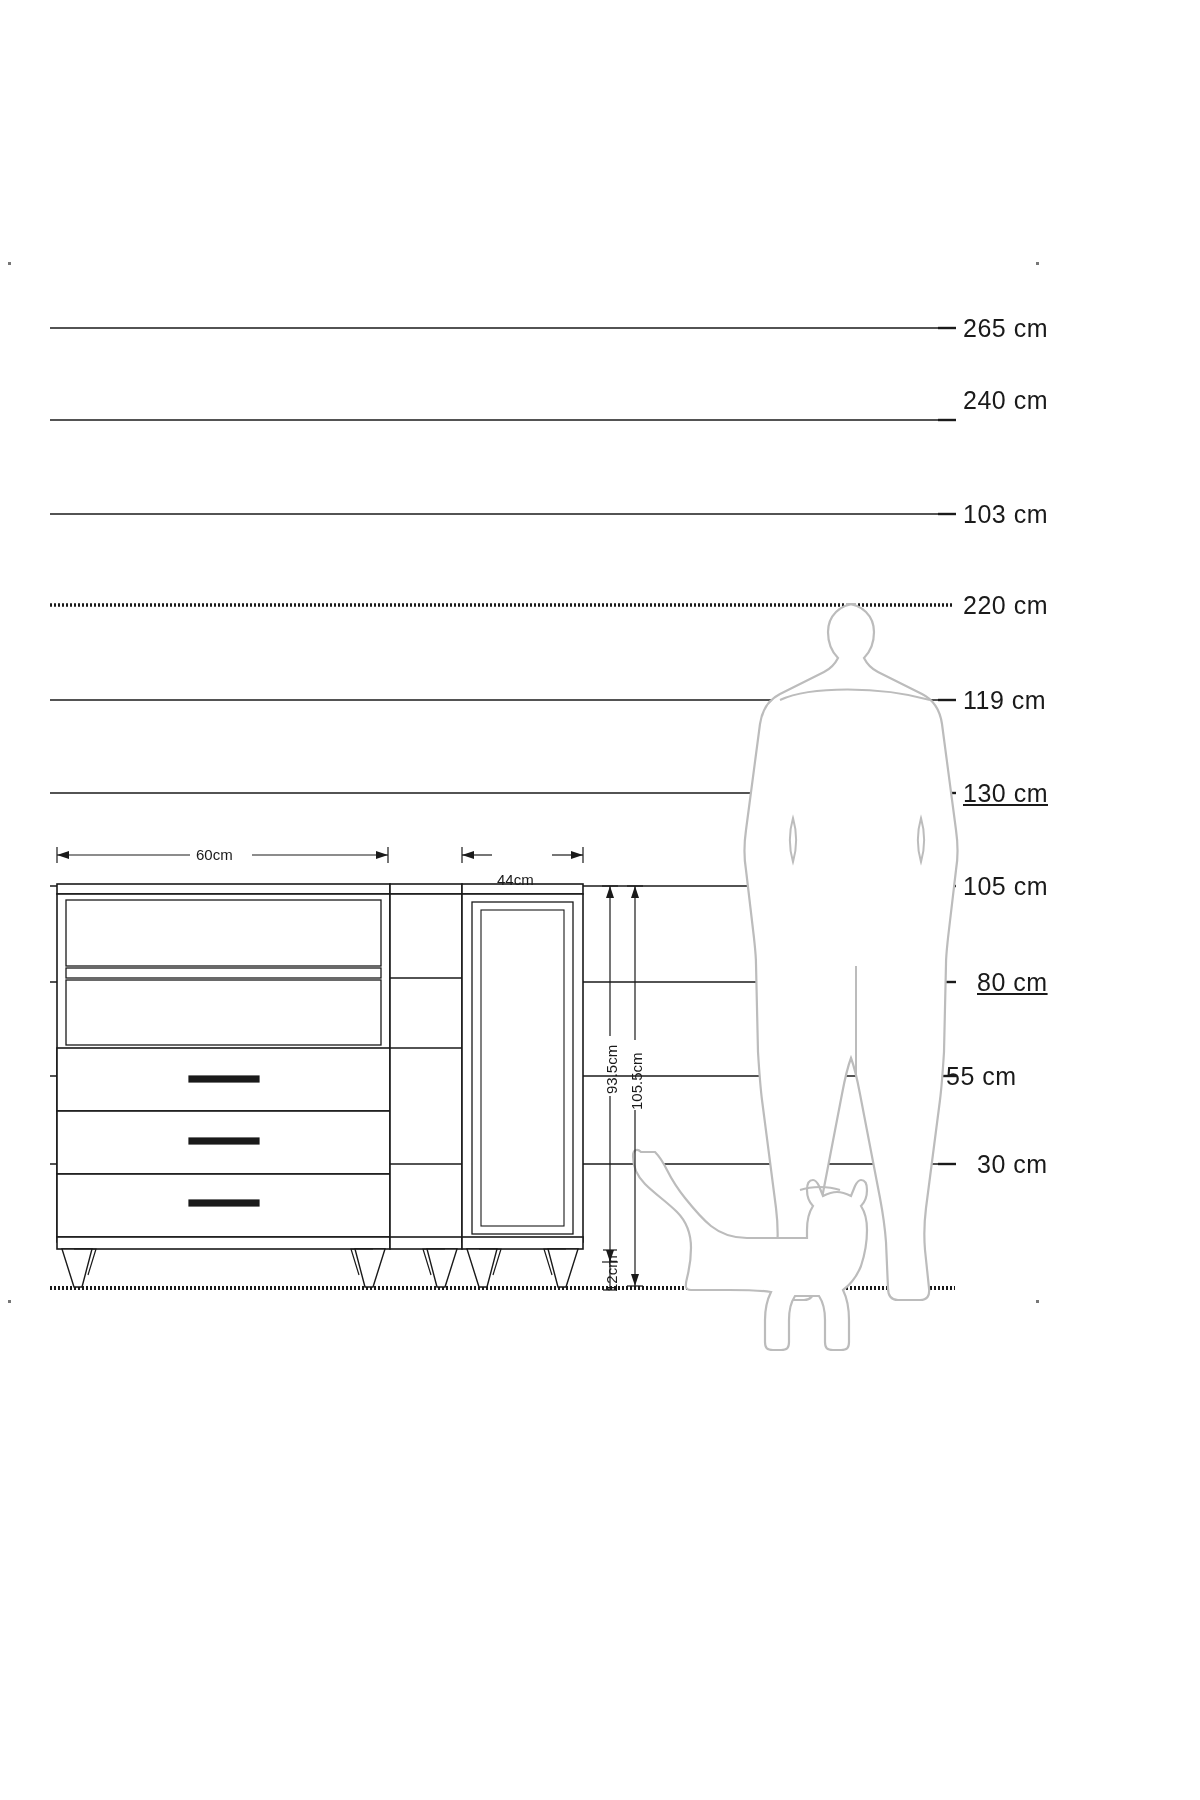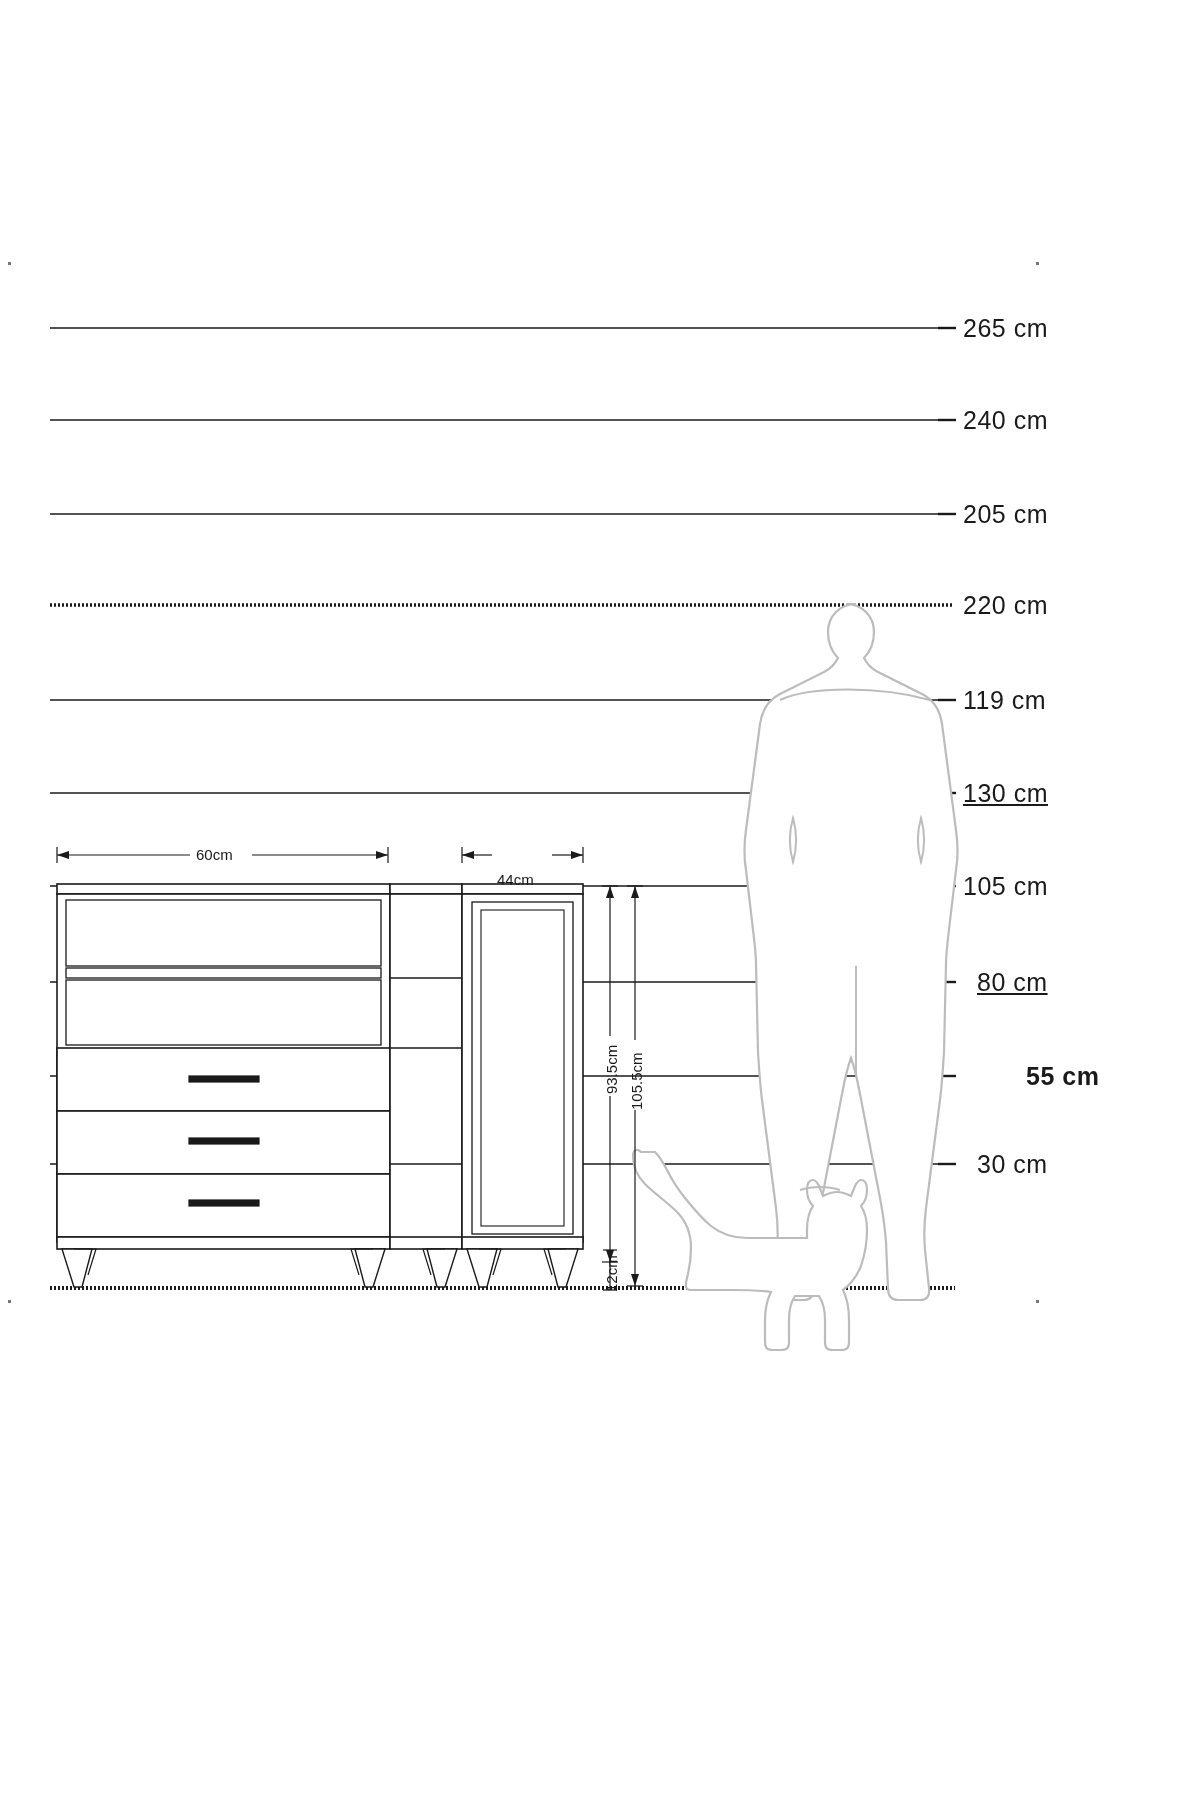--- a/index.html
+++ b/index.html
@@ -280,28 +280,28 @@
     </g>
     <g stroke="#1a1a1a" stroke-width="1.2" fill="none">
       <line x1="603" y1="1250" x2="617" y2="1250"></line>
       <line x1="603" y1="1290" x2="617" y2="1290"></line>
       <line x1="610" y1="1250" x2="610" y2="1290"></line>
     </g>
 
   </svg>
 
   <div class="scale-label" style="left:963px; top:316px;">265 cm</div>
-  <div class="scale-label" style="left:963px; top:408px;">240 cm</div>
-  <div class="scale-label" style="left:963px; top:502px;">205 cm</div>
+  <div class="scale-label" style="left:963px; top:388px;">240 cm</div>
+  <div class="scale-label" style="left:963px; top:502px;">103 cm</div>
   <div class="scale-label" style="left:963px; top:593px;">220 cm</div>
   <div class="scale-label" style="left:963px; top:688px;">119 cm</div>
   <div class="scale-label" style="left:963px; top:781px;text-decoration:underline;">130 cm</div>
   <div class="scale-label" style="left:963px; top:874px;">105 cm</div>
   <div class="scale-label" style="left:977px; top:970px;text-decoration:underline;">80 cm</div>
-  <div class="scale-label" style="left:1026px; top:1064px;font-weight:bold;">55 cm</div>
+  <div class="scale-label" style="left:946px; top:1064px;">55 cm</div>
   <div class="scale-label" style="left:977px; top:1152px;">30 cm</div>
 
   <div class="dim-label-h" style="left:196px; top:847px;">60cm</div>
   <div class="dim-label-h" style="left:497px; top:847px;margin-top:25px;">44cm</div>
 
   <div class="dim-label-v" style="left:604px; top:1094px;">93.5cm</div>
   <div class="dim-label-v" style="left:629px; top:1110px;">105.5cm</div>
   <div class="dim-label-v" style="left:604px; top:1292px;">12cm</div>
 
 </div>

